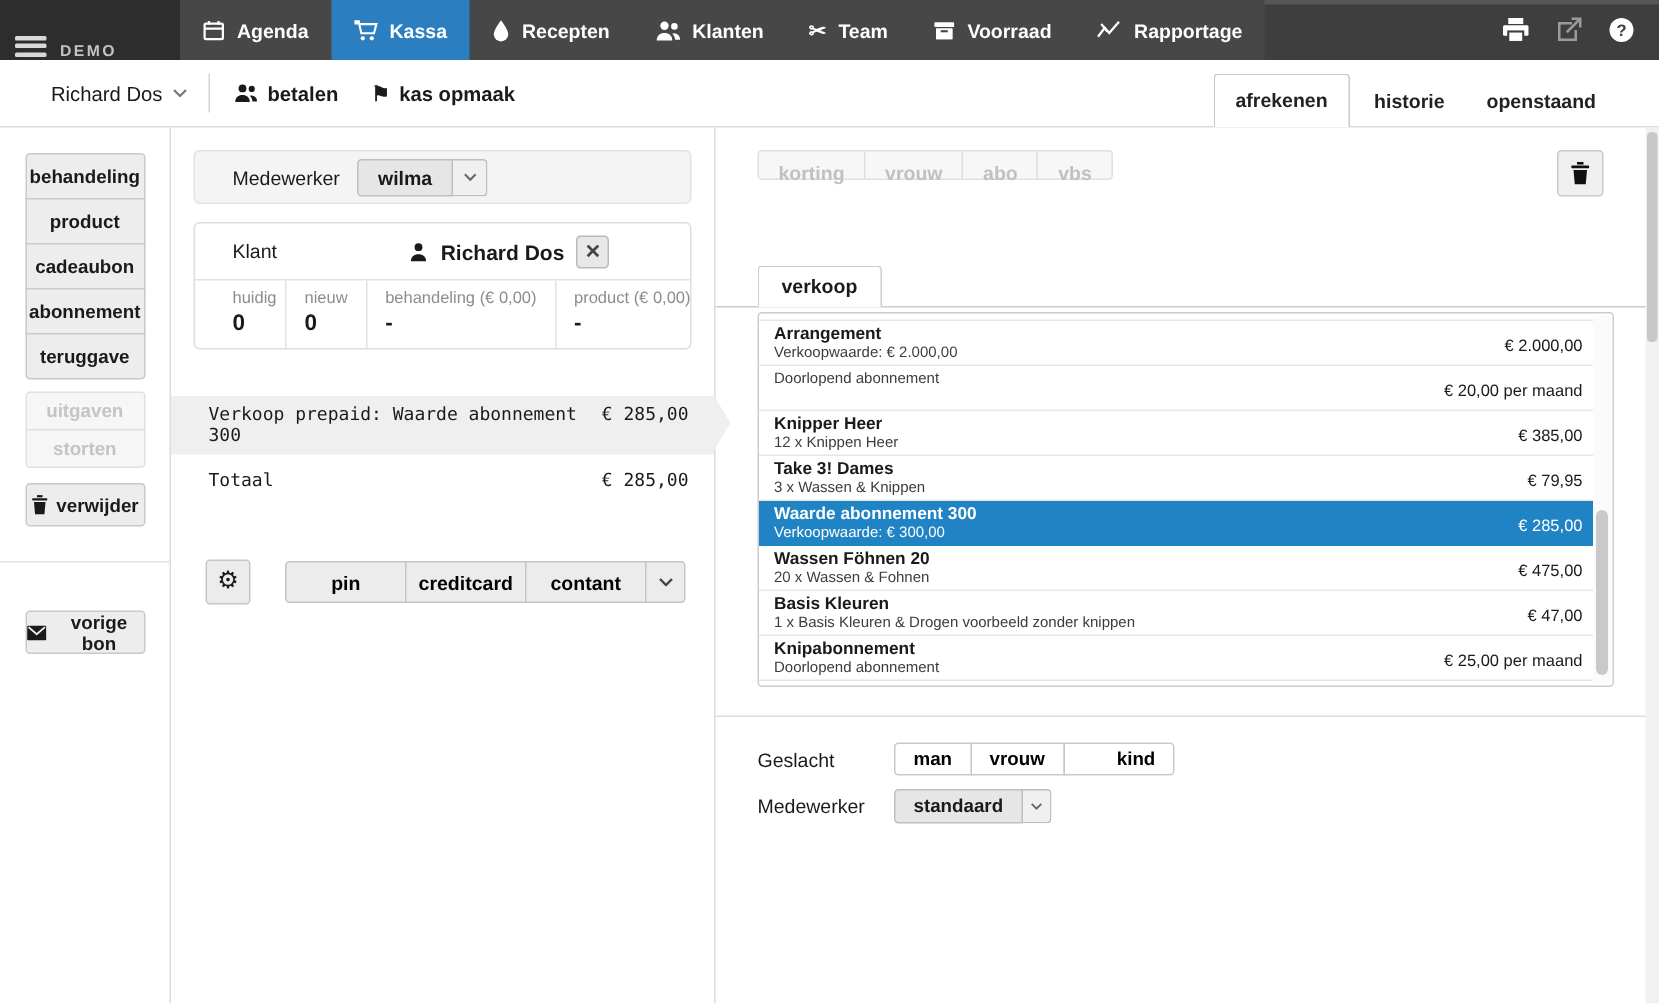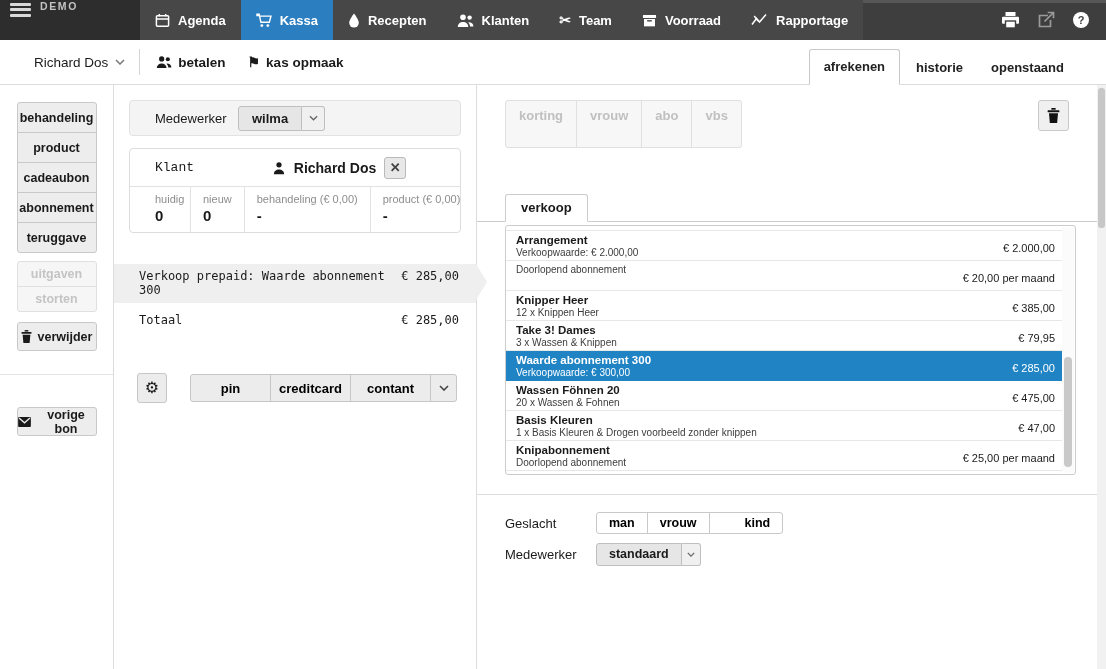--- a/index.html
+++ b/index.html
@@ -9,21 +9,21 @@
     background:#fff; color:#1a1a1a; overflow:hidden; position:relative;
   }
   svg { display:block; }
 
   
   .topbar {
     height:40px; background:#3e3e3e; display:flex; align-items:stretch;
     box-shadow: inset 0 3px 0 rgba(255,255,255,.13);
   }
   .topbar-left {
-    width:140px; background:#2d2d2d; display:flex; align-items:flex-start; gap:9px;
+    width:120px; background:#2d2d2d; display:flex; align-items:flex-end; gap:9px;
     padding-left:10px; flex:0 0 auto;
   }
   .hamburger { width:21px; }
   .hamburger span { display:block; height:3px; background:#d9d9d9; border-radius:1px; margin:2.5px 0; }
   .brand-label { font-size:10.5px; font-weight:bold; letter-spacing:1.6px; color:#c3c3c3; }
   .nav-tabs { display:flex; background:#474747; flex:0 0 auto; }
   .nav-tab {
     display:flex; align-items:center; gap:8px; padding:0 15px; color:#fff;
     font-size:13px; font-weight:600; cursor:pointer; white-space:nowrap;
   }
@@ -84,21 +84,21 @@
   .split-btn .sb-main {
     background:#e6e6e6; border:1px solid #bfbfbf; border-radius:3px 0 0 3px;
     font-size:13px; font-weight:bold; padding:4px 13px;
   }
   .split-btn .sb-caret {
     background:#f0f0f0; border:1px solid #bfbfbf; border-left:none; border-radius:0 3px 3px 0;
     width:23px; display:flex; align-items:center; justify-content:center; color:#666;
   }
   .klant-box { margin-top:12px; background:#fff; border:1px solid #ddd; border-radius:4px; }
   .klant-top { height:37px; display:flex; align-items:center; padding:0 12px 0 25px; }
-  .klant-top .lbl { font-size:13px; width:75px;font-family:Liberation Mono, monospace; }
+  .klant-top .lbl { font-size:13px; width:75px; }
   .klant-center { flex:1; display:flex; align-items:center; justify-content:center; gap:8px; }
   .klant-name { font-size:14px; font-weight:bold; }
   .x-btn {
     width:22px; height:22px; background:#e8e8e8; border:1px solid #b9b9b9; border-radius:3px;
     font-size:13px; font-weight:bold; color:#444; line-height:19px; text-align:center; cursor:pointer;
   }
   .klant-stats { display:flex; border-top:1px solid #e2e2e2; }
   .stat-cell { padding:6px 12px 8px; border-left:1px solid #e2e2e2; }
   .stat-cell:first-child { border-left:none; padding-left:25px; width:60px; }
   .stat-cell .s-lbl { font-size:11px; color:#8d8d8d; white-space:nowrap; }
@@ -131,21 +131,21 @@
   .pay-caret {
     width:27px; height:28px; background:#ececec; border:1px solid #c6c6c6; margin-left:-1px;
     border-radius:0 3px 3px 0; display:flex; align-items:center; justify-content:center; color:#444; cursor:pointer;
   }
 
   
   .sale-panel { flex:1; position:relative; padding-top:15px; }
   .modifier-row { display:flex; margin:0 37px 0 28px; }
   .mod-group { display:flex; }
   .mod-btn {
-    padding:0 13px; height:48px; line-height:29px; background:#f7f7f7; border:1px solid #e0e0e0;
+    padding:0 13px; height:20px; line-height:29px; background:#f7f7f7; border:1px solid #e0e0e0;
     margin-left:-1px; font-size:13px; font-weight:bold; color:#c0c0c0; cursor:default;
   }
   .mod-group .mod-btn:first-child { border-radius:3px 0 0 3px; margin-left:0; }
   .mod-group .mod-btn:last-child { border-radius:0 3px 3px 0; }
   .trash-btn {
     margin-left:auto; width:31px; height:31px; background:#f0f0f0; border:1px solid #c9c9c9;
     border-radius:3px; display:flex; align-items:center; justify-content:center; cursor:pointer; color:#111;
   }
   .tab-row { margin-top:46px; border-bottom:1px solid #ccc; padding-left:28px; }
   .sale-tab {

